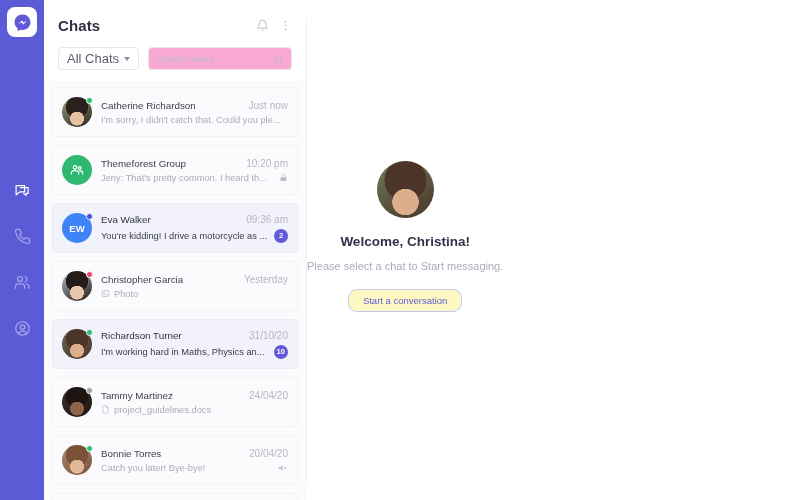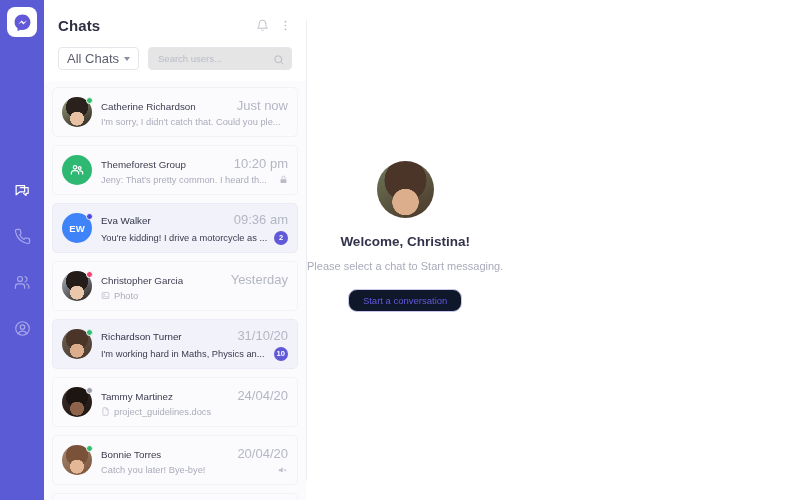--- a/index.html
+++ b/index.html
@@ -64,21 +64,21 @@
     padding: 0 8px; cursor: pointer;
     font-family: "Liberation Sans", sans-serif;
   }
   .caret { width: 0; height: 0; border-left: 3px solid transparent; border-right: 3px solid transparent; border-top: 4px solid #8b8da0; }
   .search-wrap {
     position: relative; flex: 1; height: 23px;
   }
   .search-input {
     width: 100%; height: 23px;
     border: 1px solid #e4e6ec; border-radius: 4px;
-    background: #e5e5e5; padding: 0 24px 0 9px;
+    background: #f9a8d4; padding: 0 24px 0 9px;
     font-size: 9.5px; color: #3b3c4e; outline: none;
     font-family: "Liberation Sans", sans-serif;
   }
   .search-input::placeholder { color: #b9bbc8; }
   .search-ico { position: absolute; right: 7px; top: 5px; cursor: pointer; }
 
   .list-scroll {
     flex: 1; overflow: hidden;
     background: #fbfbfd;
     padding: 6px 8px 0 8px;
@@ -103,21 +103,21 @@
     position: absolute; right: -1px; top: 0px;
     width: 7px; height: 7px; border-radius: 50%;
     border: 1.5px solid #fbfbfd;
   }
   .chat-row.unread .dot { border-color: #f2f2fa; }
 
   .chat-body { flex: 1; min-width: 0; }
   .crow1 { display: flex; align-items: baseline; justify-content: space-between; }
   .cname { font-size: 9.8px; color: #3c3d50; white-space: nowrap; overflow: hidden; text-overflow: ellipsis; }
   .chat-row.unread .cname { color: #32334a; }
-  .ctime { font-size: 13px; color: #b4b6c4; flex: 0 0 auto; margin-left: 6px; }
+  .ctime { font-size: 10px; color: #b4b6c4; flex: 0 0 auto; margin-left: 6px; }
   .crow2 { display: flex; align-items: center; justify-content: space-between; margin-top: 4px; gap: 5px; }
   .cmsg {
     font-size: 9.3px; color: #aaacbb;
     white-space: nowrap; overflow: hidden; text-overflow: ellipsis;
     display: flex; align-items: center; gap: 4px;
   }
   .cmsg.strong { color: #3a3b4f; }
   .badge {
     flex: 0 0 auto;
     min-width: 14px; height: 14px; padding: 0 3px;
@@ -136,21 +136,21 @@
   .welcome-av {
     width: 57px; height: 57px; border-radius: 50%;
     margin: 0 auto 16px auto; overflow: hidden;
   }
   .welcome-title { font-size: 13.5px; font-weight: bold; color: #32334a; }
   .welcome-sub { font-size: 11px; color: #a9abba; margin-top: 11px; }
   .welcome-btn {
     margin-top: 17px; display: inline-flex; align-items: center; justify-content: center;
     height: 23px; padding: 0 14px;
     border: 1px solid #c9c6ef; border-radius: 9px;
-    background: #0f172a; color: #6159d8; font-size: 9.5px;
+    background: #fef9c3; color: #6159d8; font-size: 9.5px;
     cursor: pointer; font-family: "Liberation Sans", sans-serif;
   }
 </style>
 </head>
 <body>
 
 <div class="app">
 
   <div class="rail">
     <div class="rail-logo">

